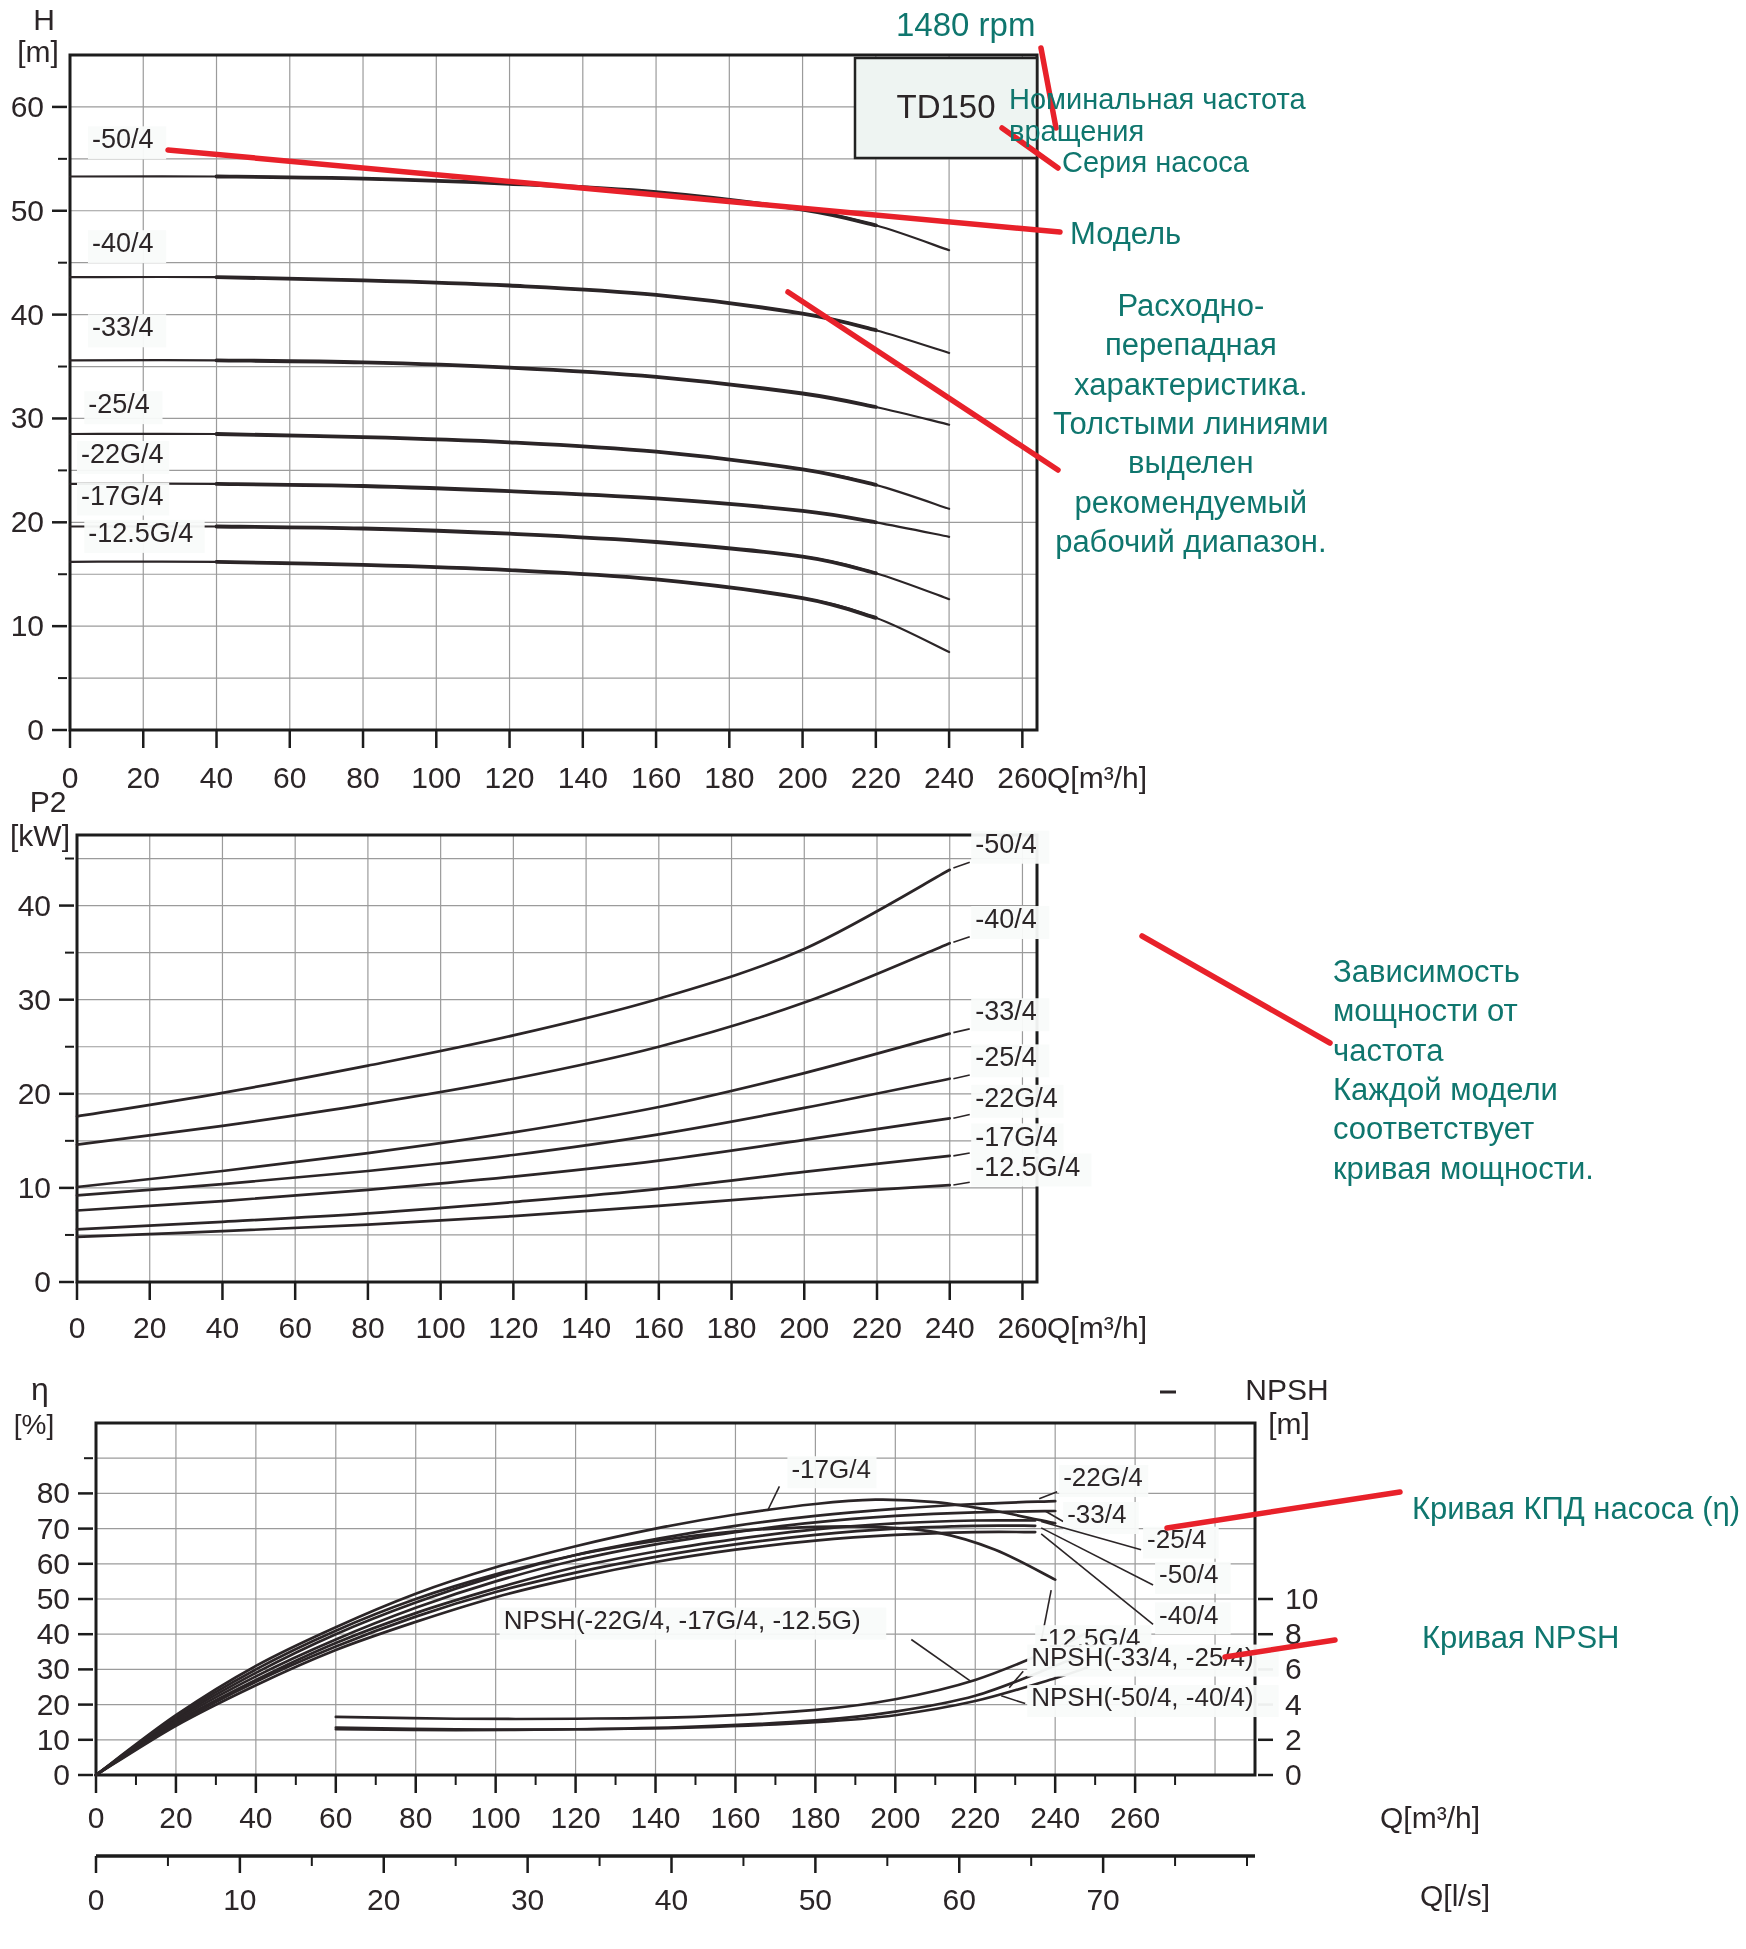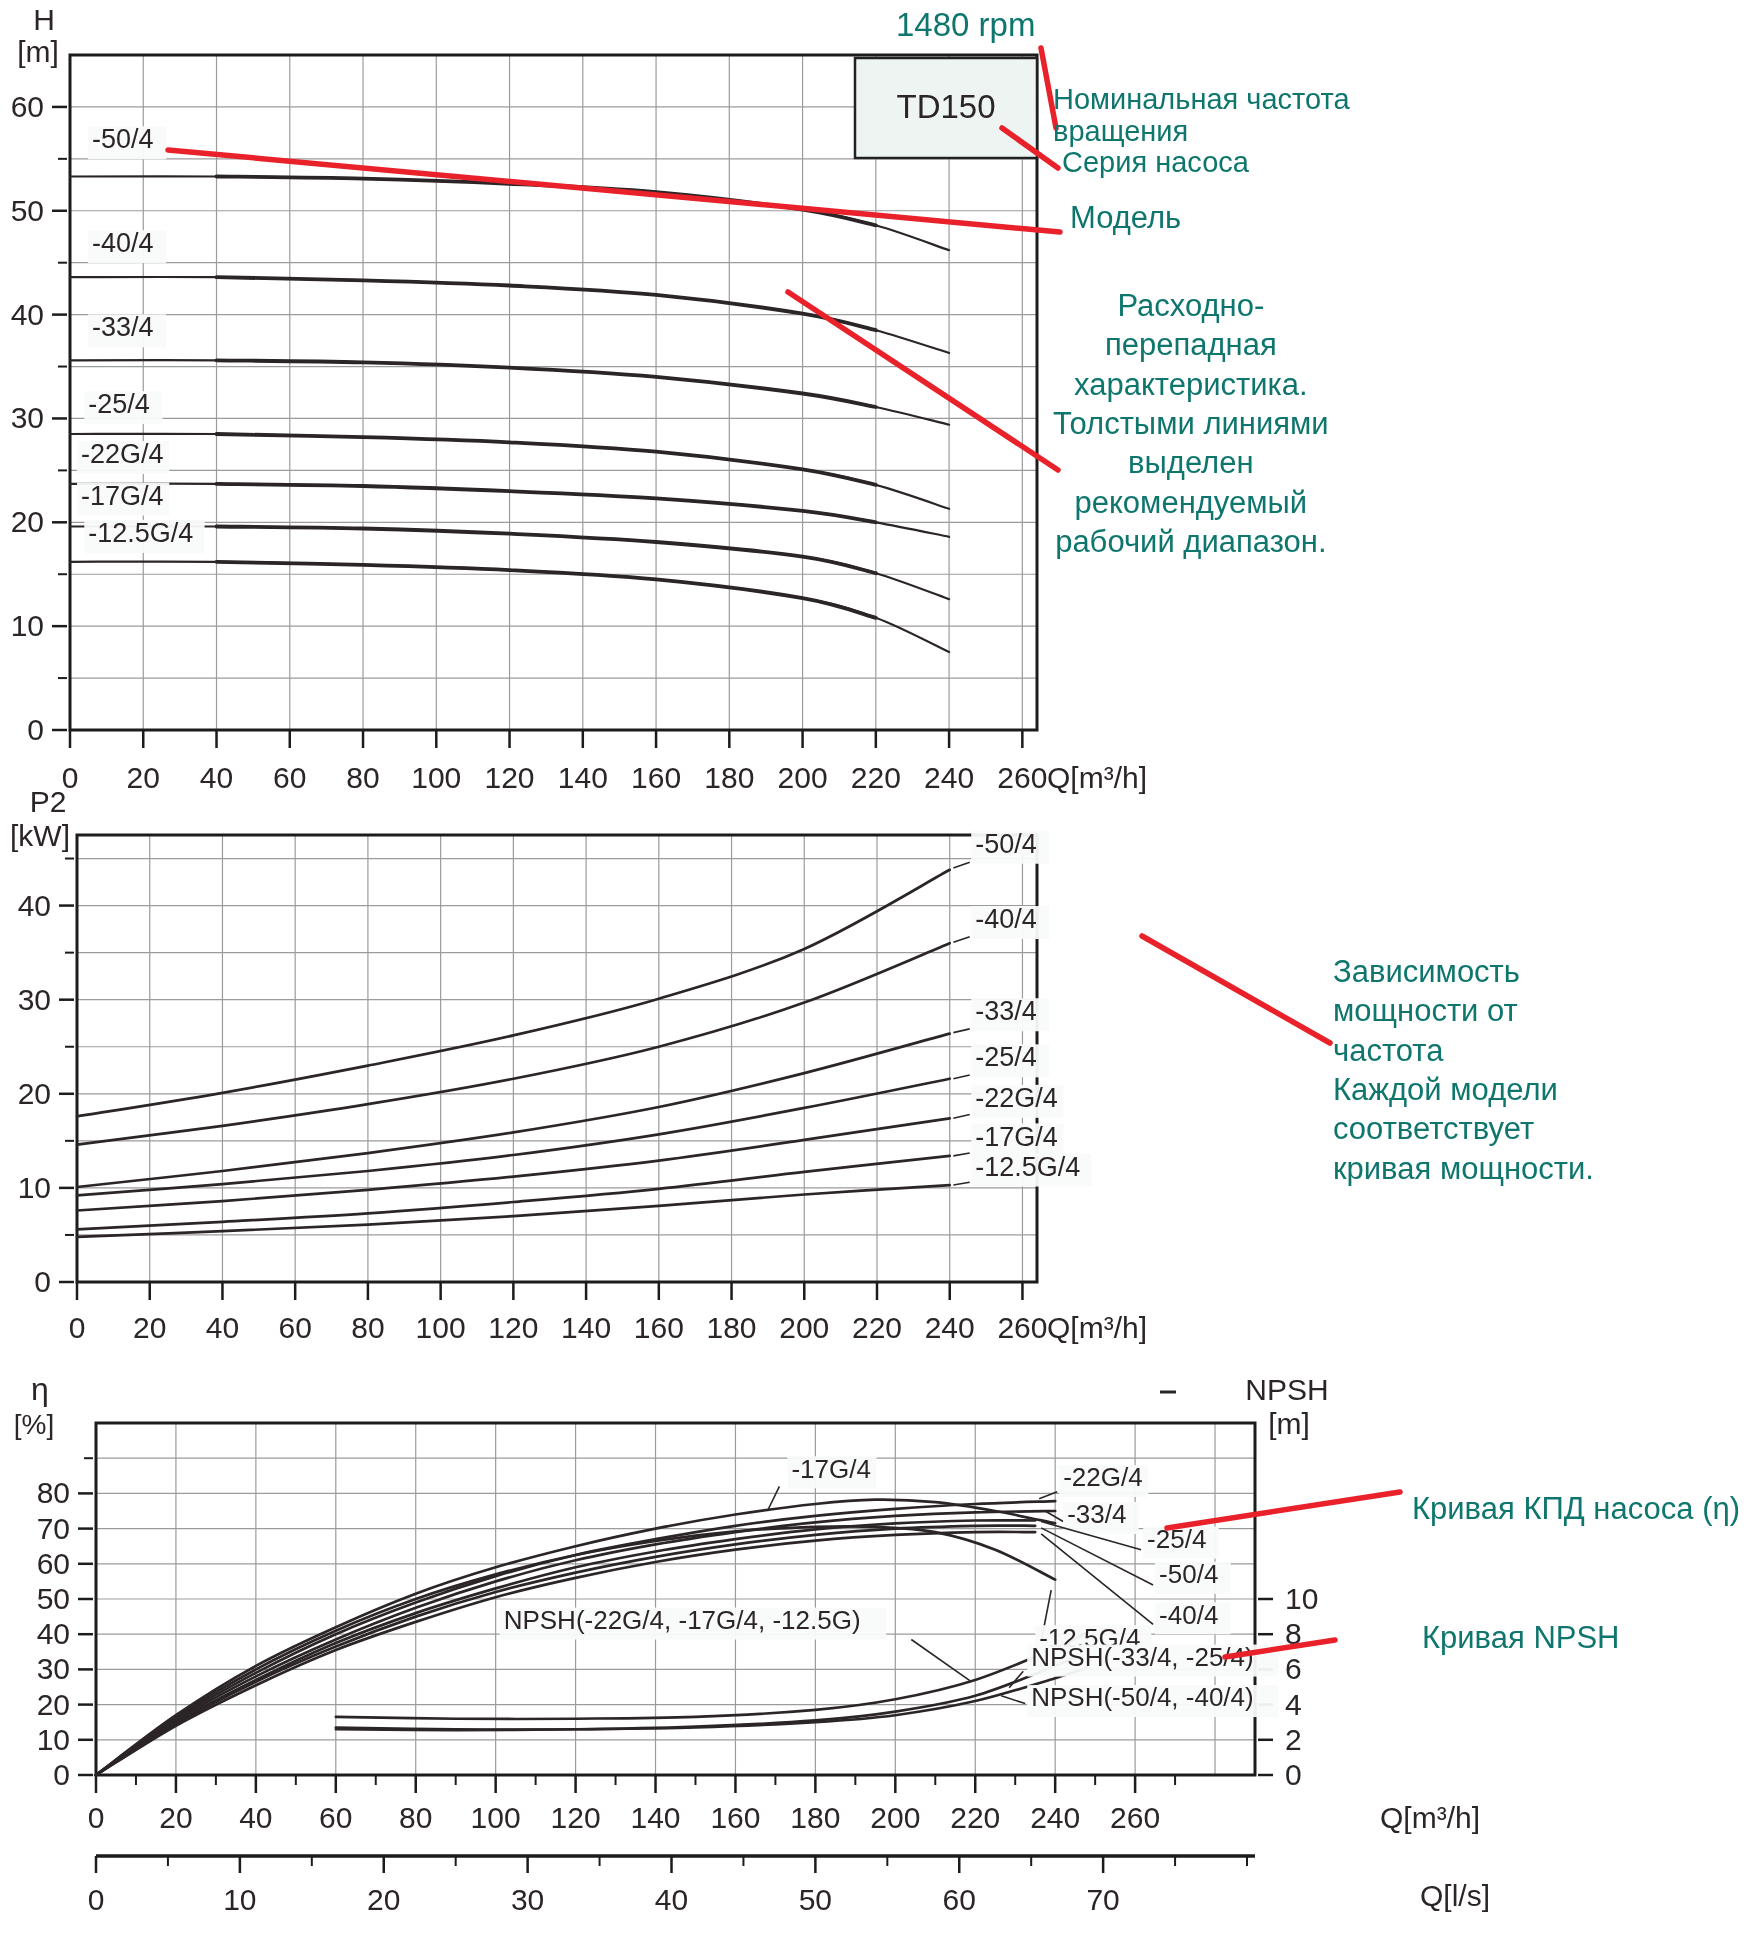--- a/index.html
+++ b/index.html
@@ -2,23 +2,23 @@
 <html><head>
 <meta charset="utf-8">
 <style>
   html,body{margin:0;padding:0;background:#ffffff;}
   body{width:1746px;height:1949px;position:relative;overflow:hidden;
        font-family:"Liberation Sans", sans-serif;color:#2b2627;}
   #figure{position:absolute;left:0;top:0;}
   .ann{position:absolute;color:#0f766e;white-space:nowrap;}
   .ann .ln{display:block;}
   #ann-rpm{left:896px;top:6px;font-size:33px;}
-  #ann-rpm-note{left:1053px;top:84px;font-size:29px;line-height:1.1;}
+  #ann-rpm-note{left:1009px;top:84px;font-size:29px;line-height:1.1;}
   #ann-series-note{left:1062px;top:146px;font-size:29px;}
-  #ann-model-note{left:1070px;top:200px;font-size:31px;}
+  #ann-model-note{left:1070px;top:216px;font-size:31px;}
   #ann-hq-note{left:1053px;top:286px;font-size:31px;line-height:1.27;text-align:center;}
   #ann-power-note{left:1325px;top:952px;font-size:31px;line-height:1.27;margin-left:8px;}
   #ann-eff-note{left:1412px;top:1478px;font-size:31px;margin-top:13px;}
   #ann-npsh-note{left:1422px;top:1620px;font-size:31px;}
 </style>
 </head>
 <body>
 
 <svg id="figure" width="1746" height="1949" viewBox="0 0 1746 1949">
     <g>

